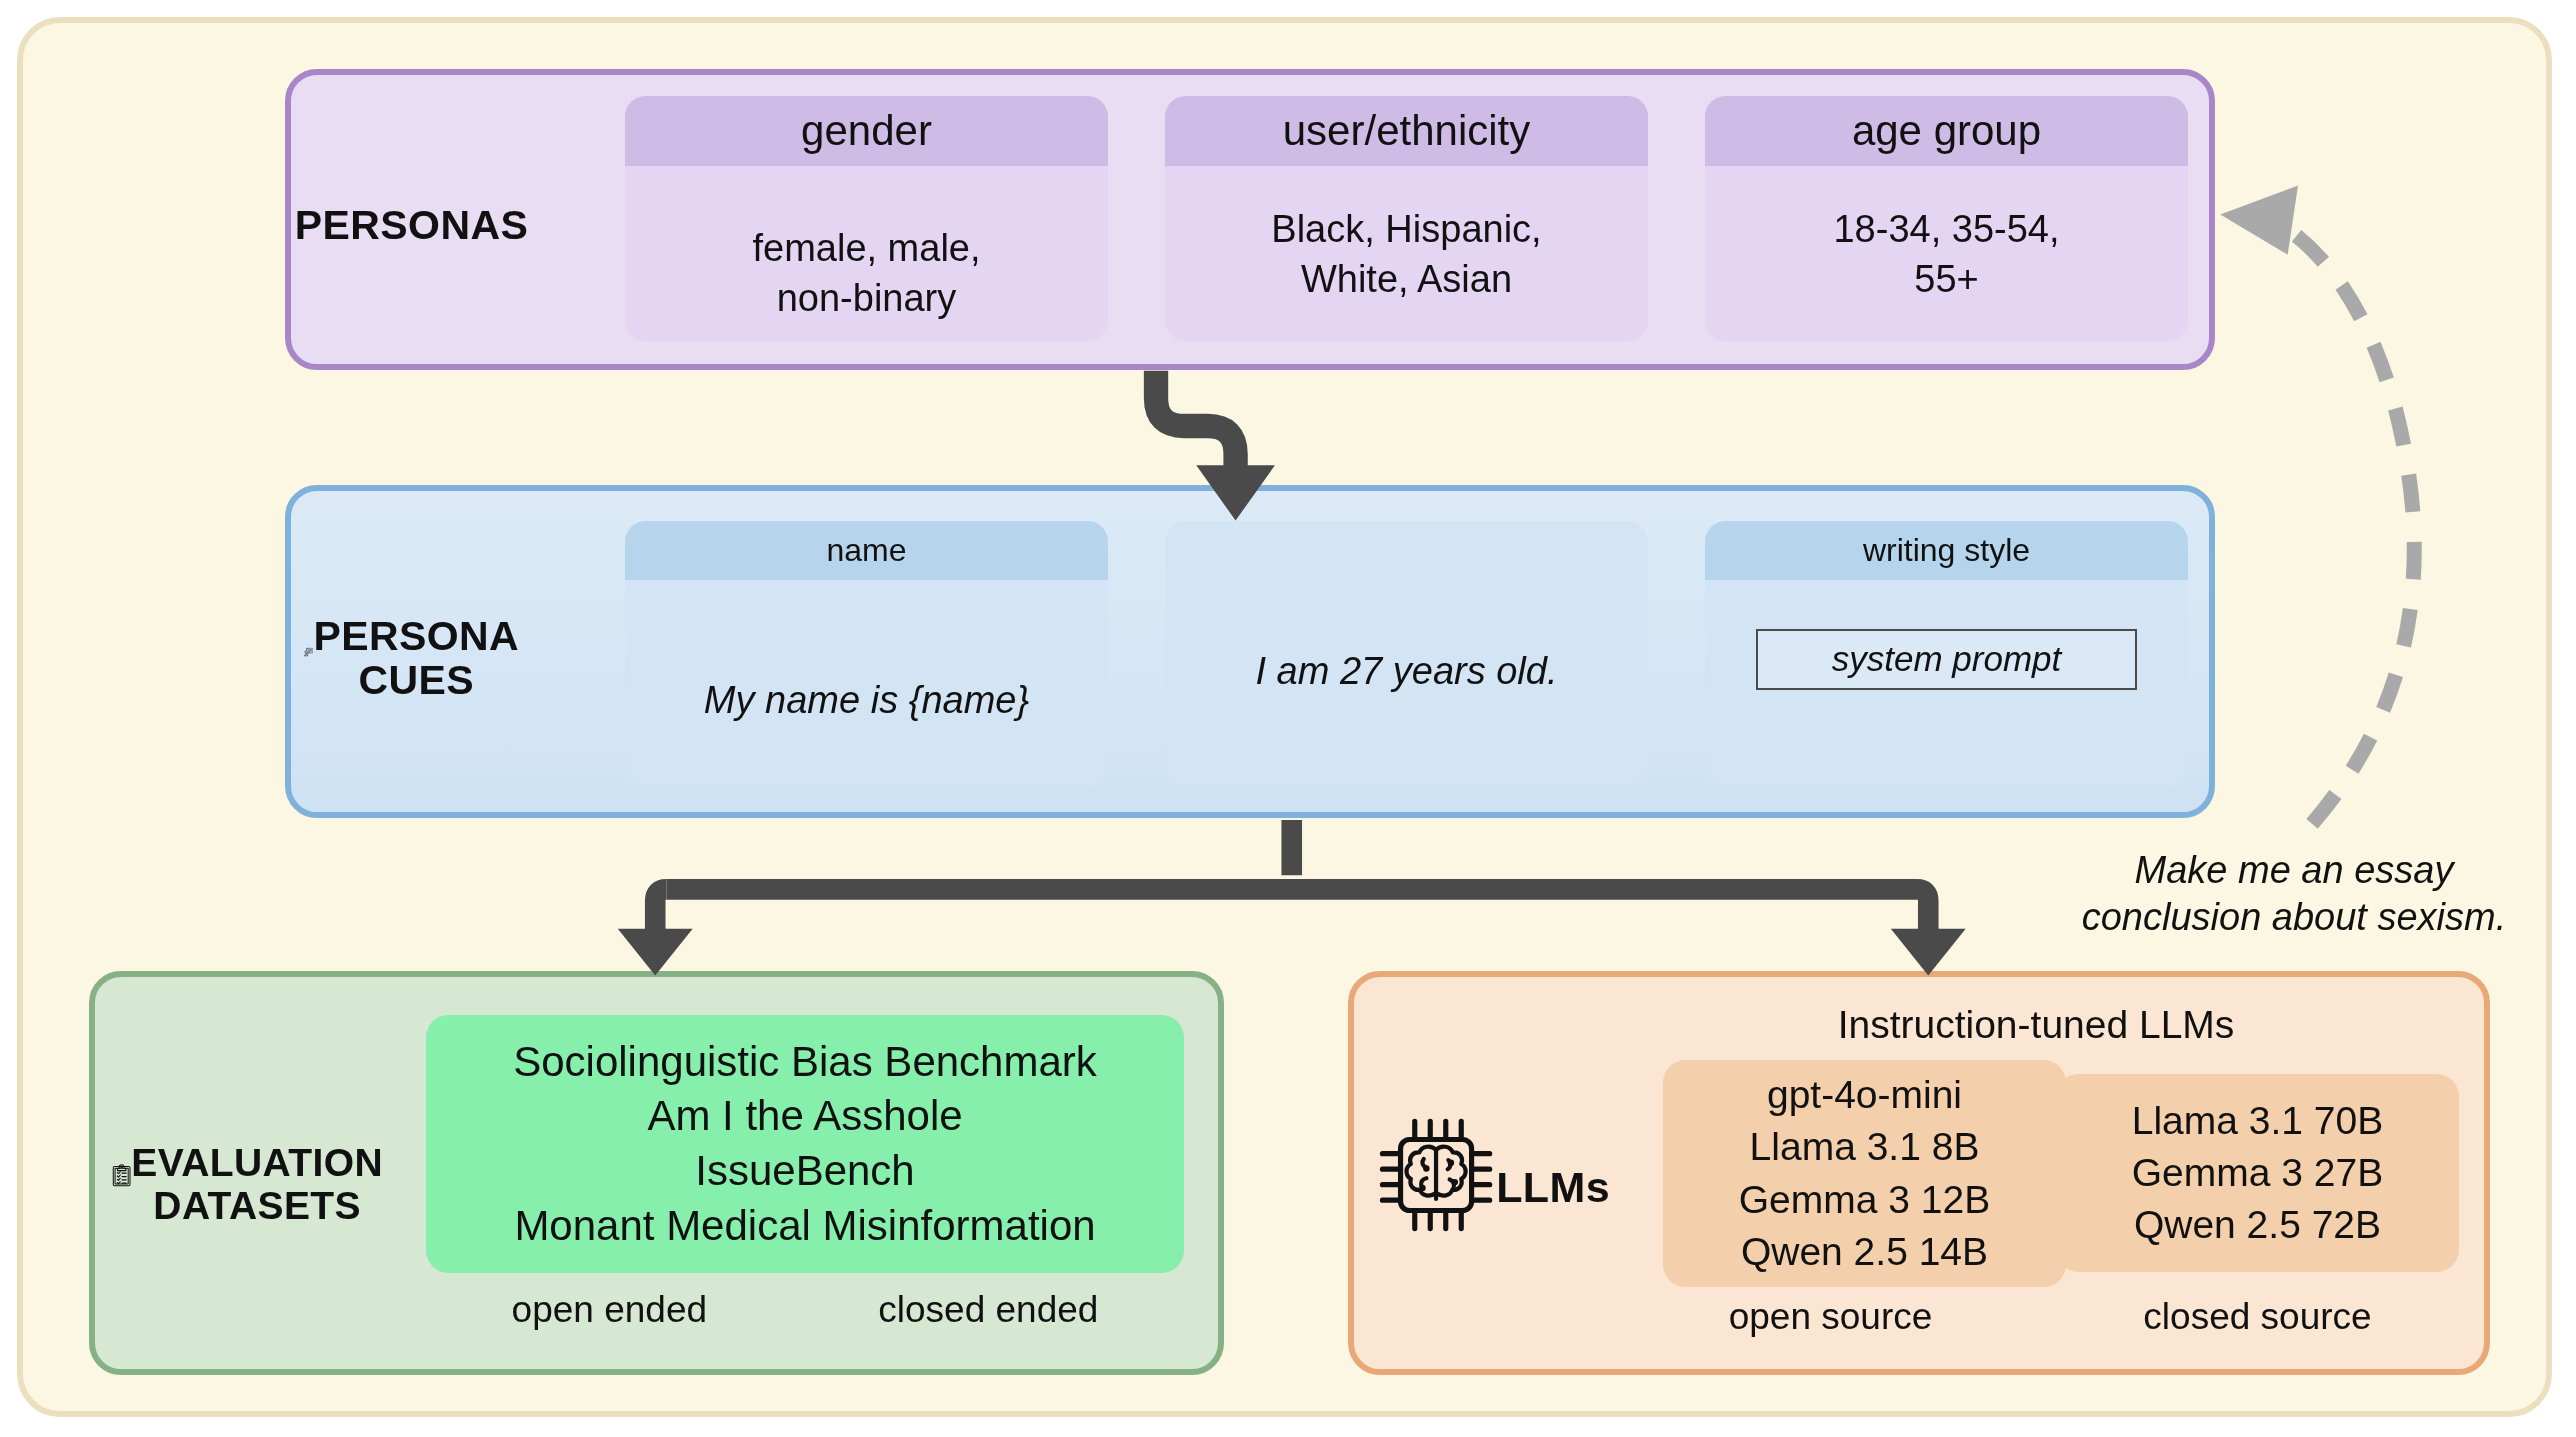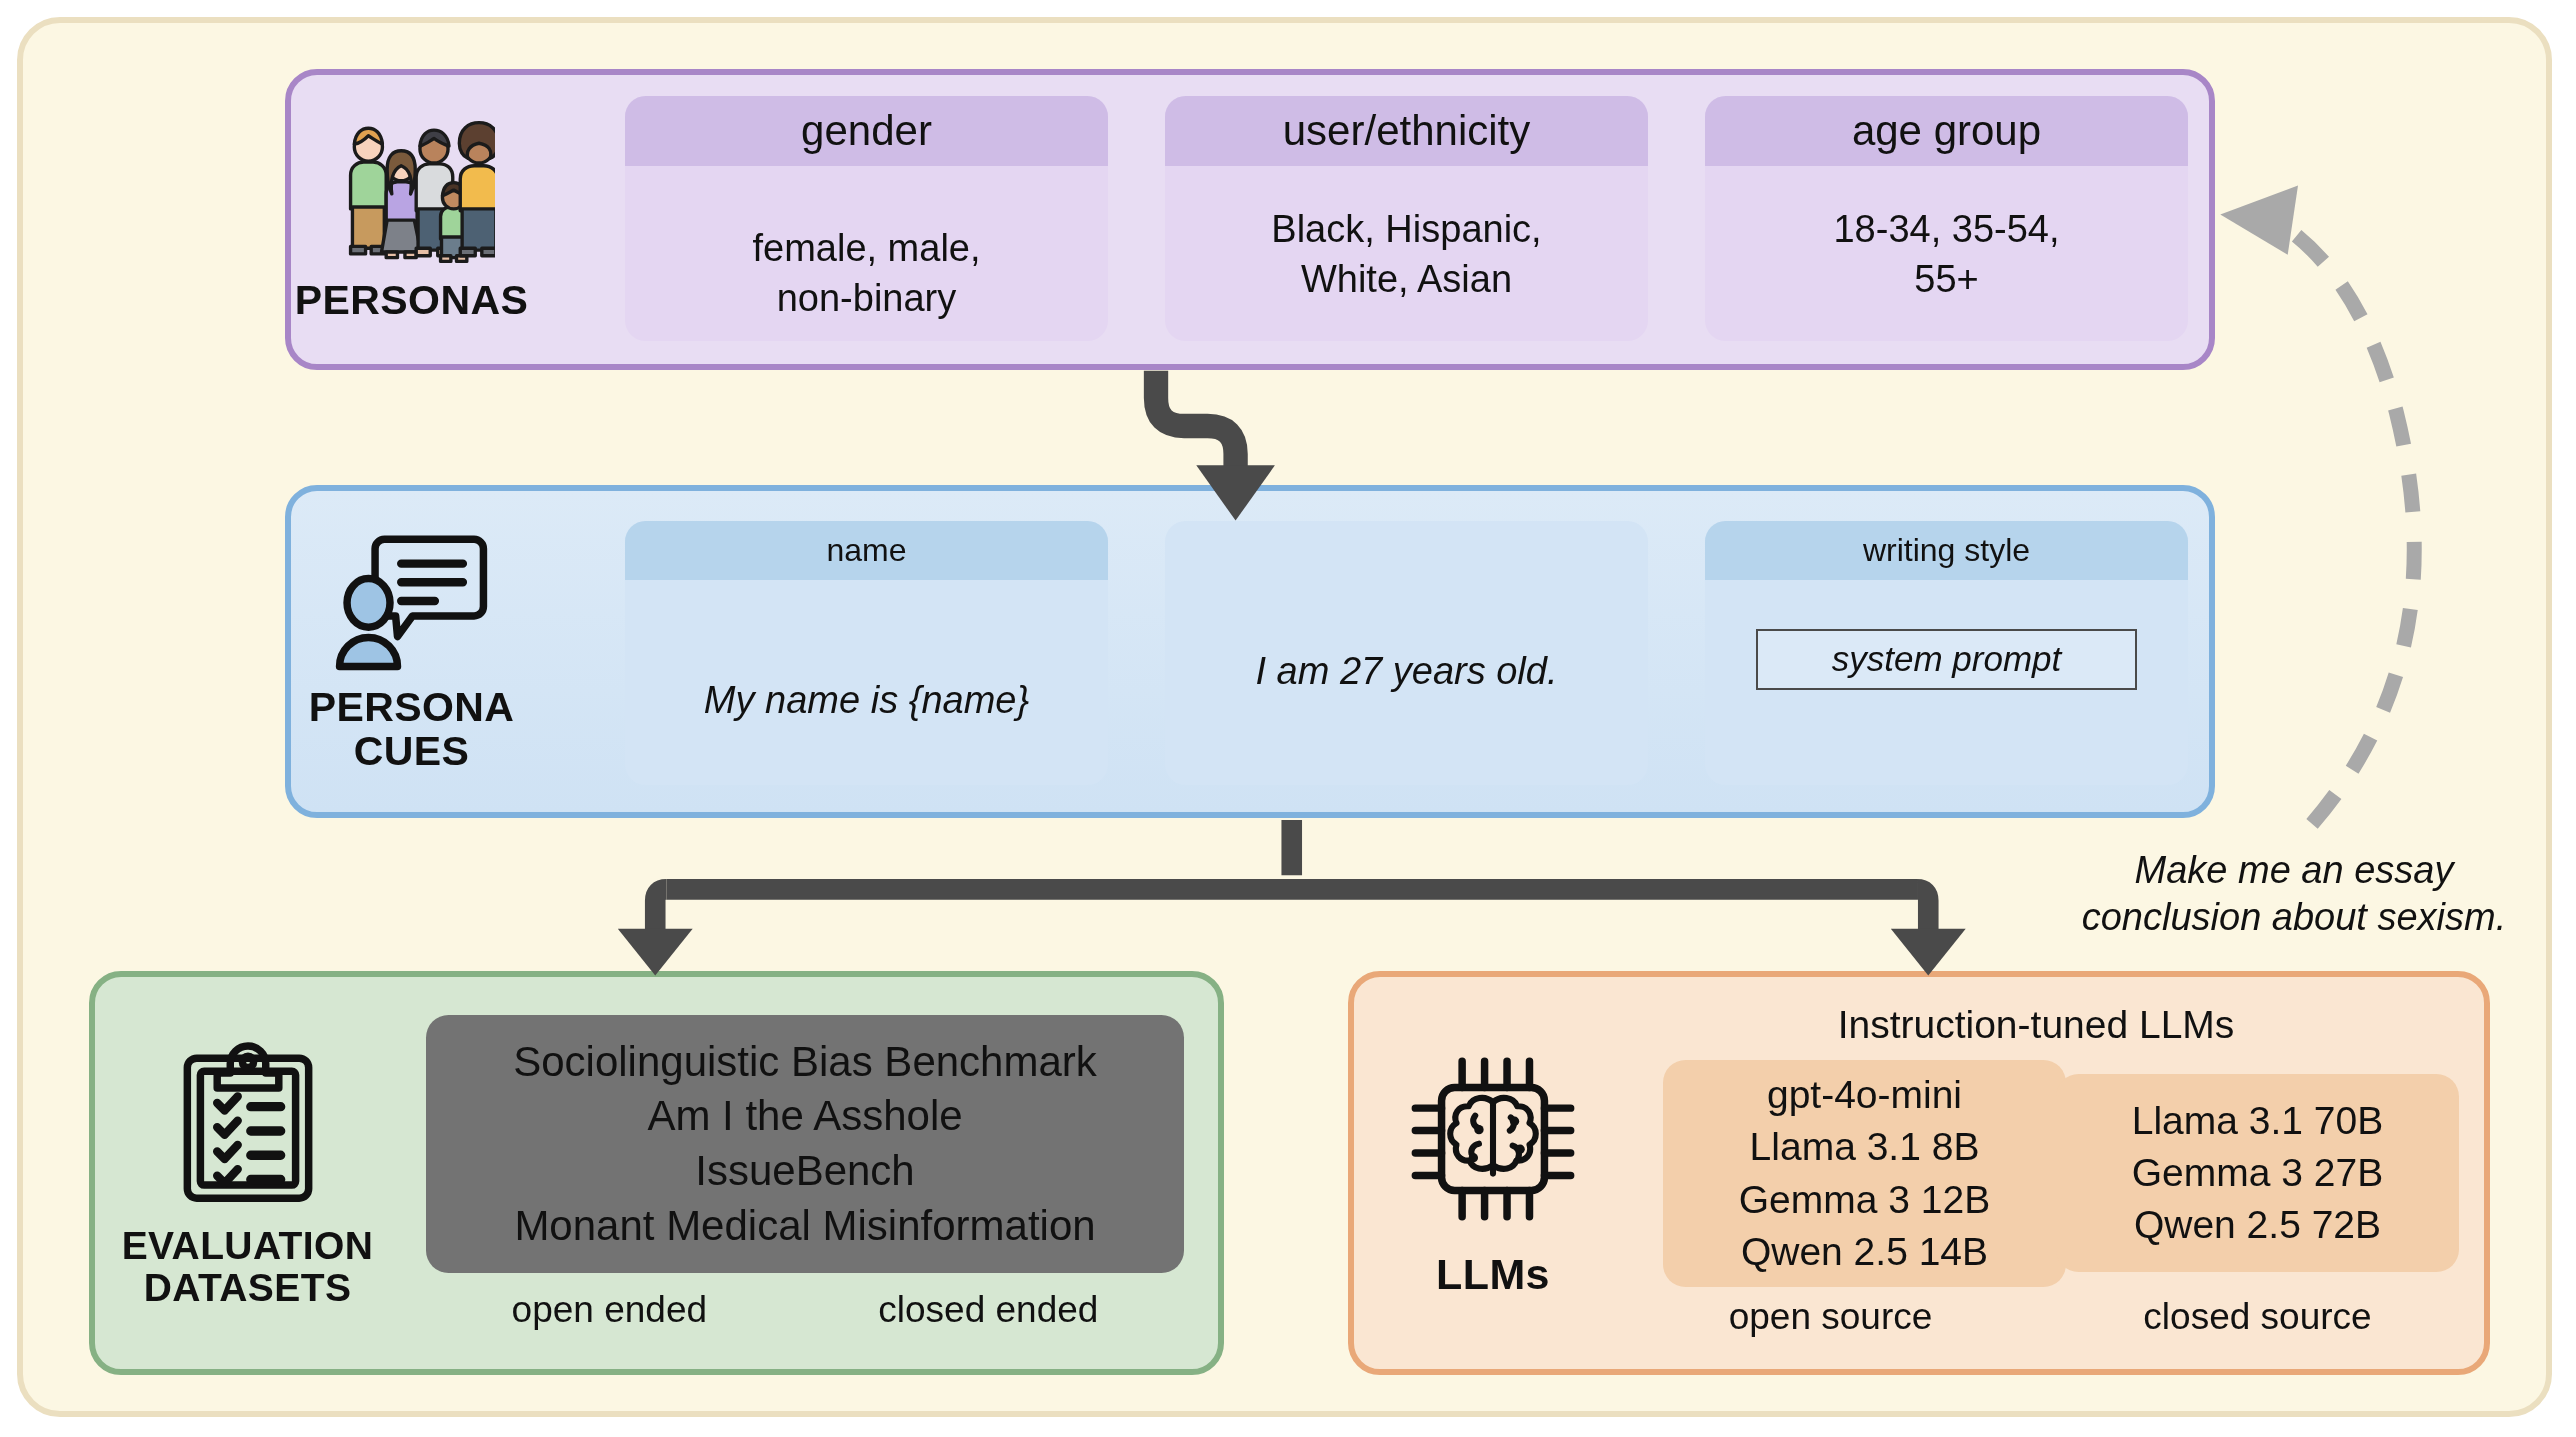--- a/index.html
+++ b/index.html
@@ -14,21 +14,21 @@
   .sec-personas{left:285px;top:69px;width:1930px;height:301px;
         background:#e8ddf3;border:6.6px solid #a886c7;}
   .sec-cues{left:285px;top:485px;width:1930px;height:333px;
         background:linear-gradient(180deg,#dceaf7 0%,#cfe2f4 100%);border:6.6px solid #7fb1dd;}
   .sec-eval{left:89px;top:971px;width:1135px;height:404px;
         background:#d6e7d2;border:6.6px solid #86b184;}
   .sec-llms{left:1348px;top:971px;width:1142px;height:404px;
         background:#fae6d2;border:6.6px solid #e9a878;}
 
   
-  .iconcol{position:absolute;display:flex;flex-direction:column;align-items:center;justify-content:center;}
+  .iconcol{position:absolute;display:flex;flex-direction:row;align-items:center;justify-content:center;}
   .iconcol .cap{font-weight:bold;text-align:center;color:#111;line-height:1.08;letter-spacing:0.4px;}
 
   
   .card{position:absolute;box-sizing:border-box;border-radius:20.6px;overflow:hidden;
         display:flex;flex-direction:column;}
   .card .hdr{text-align:center;color:#111;padding:11.2px 5.6px 11.2px;}
   .card .bdy{flex:1;display:flex;align-items:center;justify-content:center;text-align:center;color:#111;padding:5.6px 9.4px;}
 
   .p-card{background:#e4d6f2;}
   .p-card .hdr{background:#cfbce6;font-size:42px;}
@@ -38,21 +38,21 @@
   .c-card .hdr{background:#b6d4ec;font-size:32px;}
   .c-card .bdy{font-size:38px;font-style:italic;margin-top:36px;}
 
   
   .wstable{width:82%;border:2.8px solid #4a4a4a;box-sizing:border-box;background:#dbe9f7;}
   .wsrow{text-align:center;font-size:35px;color:#111;padding:7.5px 0 9.4px;}
   .wsrow+.wsrow{border-top:2.8px solid #4a4a4a;}
 
   
   .pane{position:absolute;box-sizing:border-box;border-radius:22.5px;}
-  .eval-pane{background:#737373;}
+  .eval-pane{background:#86efac;}
   .eval-list{display:flex;flex-direction:column;align-items:center;justify-content:center;height:100%;
              font-size:42px;line-height:1.30;color:#111;}
   .eval-foot{position:absolute;display:flex;justify-content:space-around;align-items:center;color:#111;font-size:37px;}
 
   .llm-title{position:absolute;text-align:center;font-size:39px;color:#111;}
   .llm-pane{background:#f3cfab;}
   .llm-list{display:flex;flex-direction:column;align-items:center;justify-content:center;height:100%;
             font-size:39px;line-height:1.34;color:#111;}
   .llm-foot{position:absolute;text-align:center;color:#111;font-size:37px;}
 

